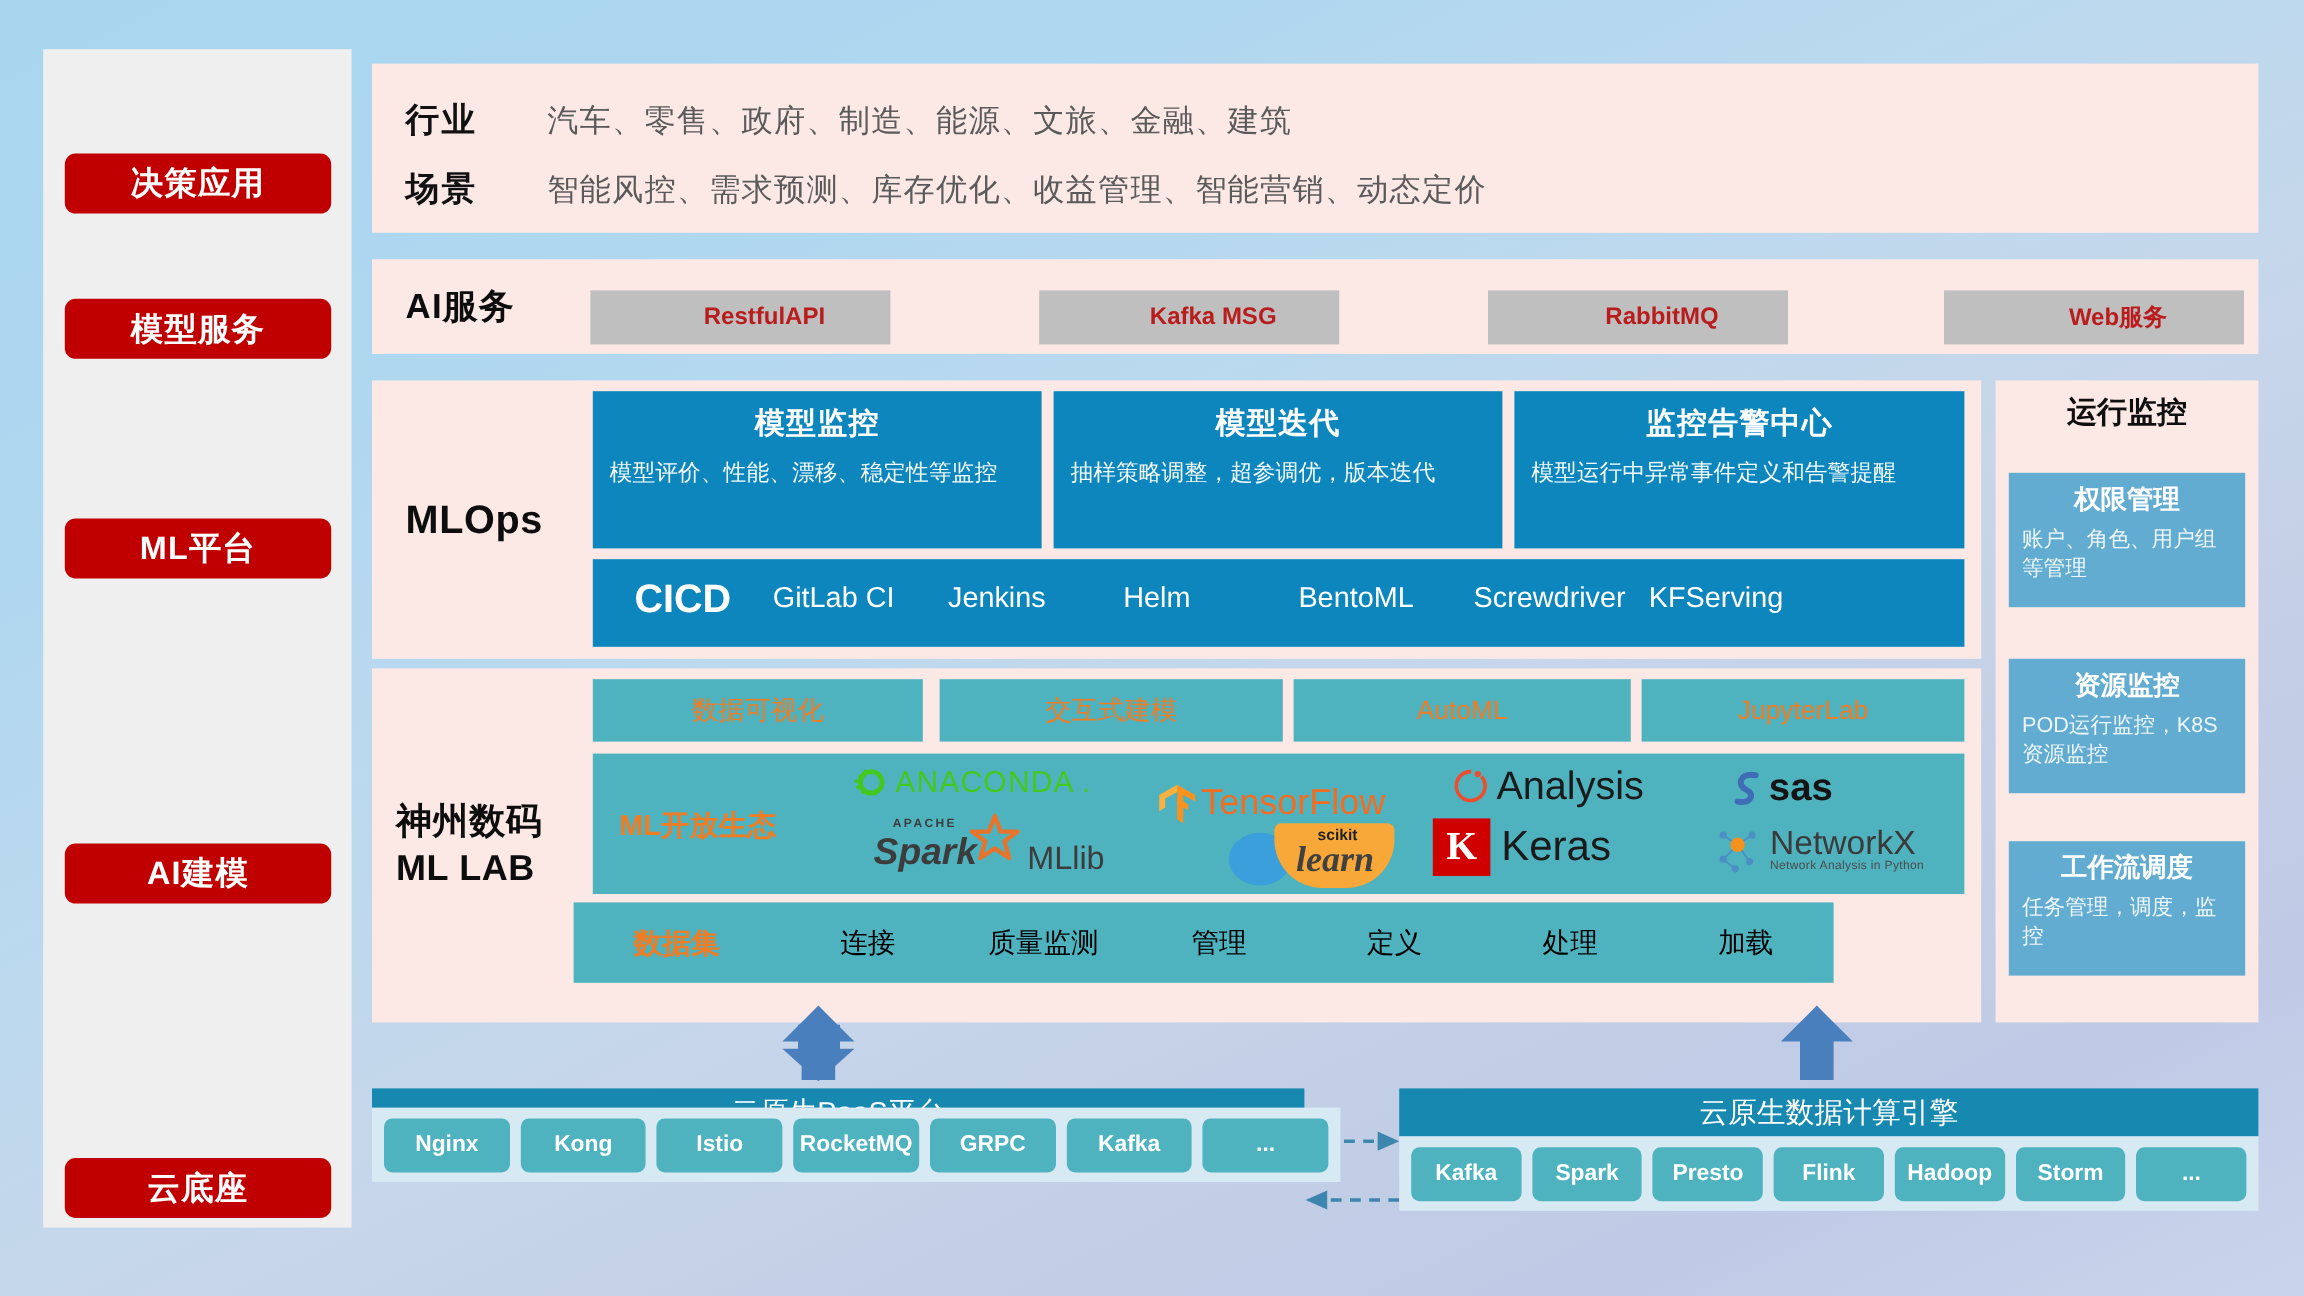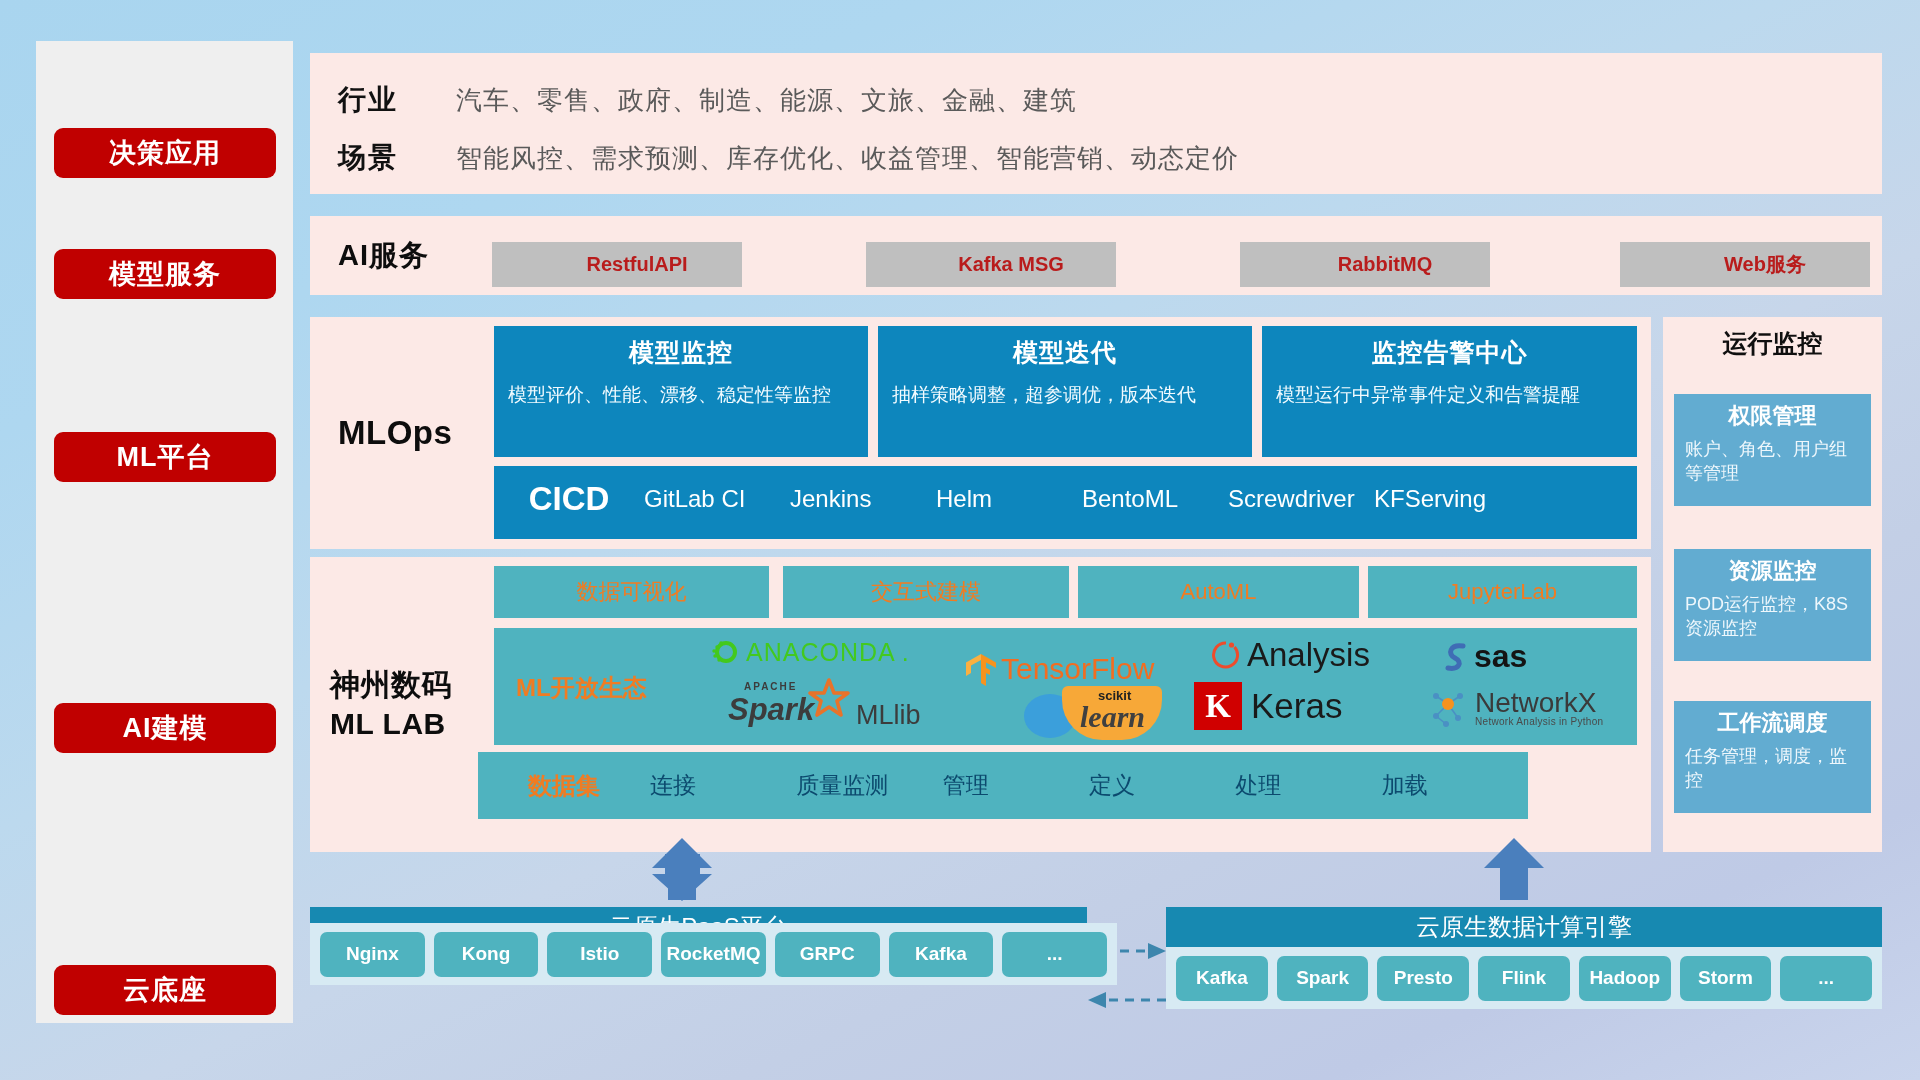--- a/index.html
+++ b/index.html
@@ -109,21 +109,21 @@
   }
   #ds-band {
     position: absolute; left: 478px; top: 752px; width: 1050px; height: 67px;
     background: #4fb3bf; display: flex; align-items: center;
   }
   #ds-band .ds-title {
     width: 172px; flex: none; text-align: center;
     font-size: 24px; font-weight: bold; color: #f07c23;
   }
   #ds-band .ds-item {
-    flex: 1; font-size: 23px; color: #0c4a6e;
+    flex: 1; text-align: center; font-size: 23px; color: #000000;
   }
 
   
   #panel-mon { left: 1663px; top: 317px; width: 219px; height: 535px; }
   #mon-title {
     position: absolute; left: 1663px; top: 327px; width: 219px;
     text-align: center; font-size: 25px; font-weight: bold; color: #0f0f0f;
   }
   .mon-card {
     position: absolute; left: 1674px; width: 197px;

